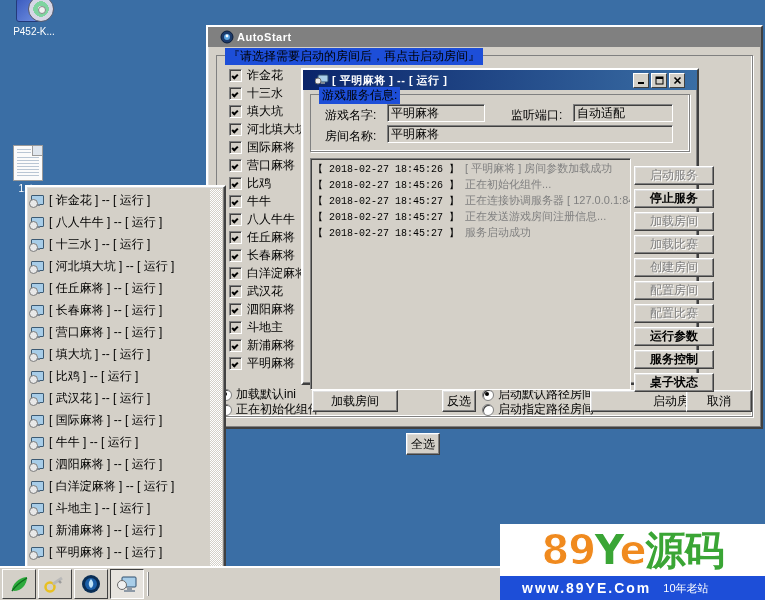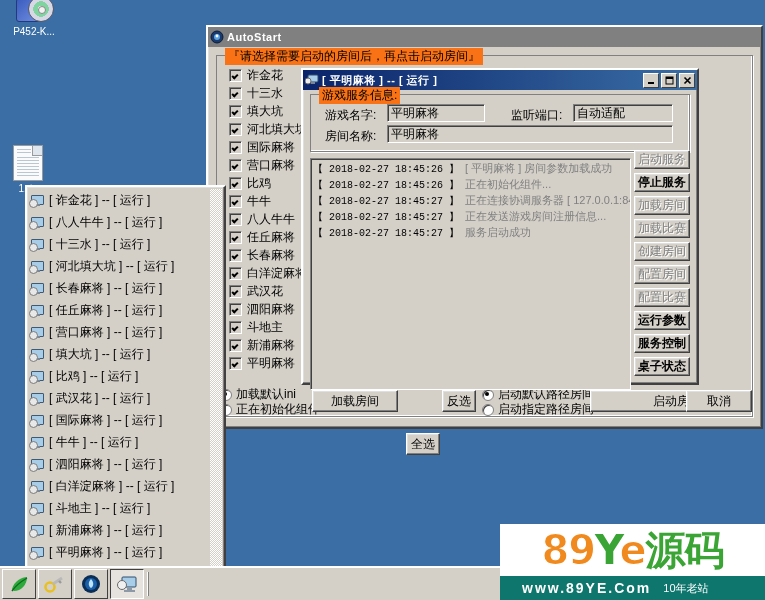--- a/index.html
+++ b/index.html
@@ -31,39 +31,39 @@
   .txtimg .topl{position:absolute;left:3px;top:3px;width:14px;height:5px;
     background:repeating-linear-gradient(to bottom,#b9c6d4 0 1px,transparent 1px 3px);}
 
   
   .win{position:absolute;background:#d4d0c8;
     border-top:2px solid #ffffff;border-left:2px solid #ffffff;
     border-right:2px solid #404040;border-bottom:2px solid #404040;
     box-shadow:inset -1px -1px 0 #808080, inset 1px 1px 0 #dfdfdf;}
   .titlebar{height:20px;display:flex;align-items:center;
     background:linear-gradient(to right,#0a246a,#3a6ea5);
-    color:#fff;font-size:11px;font-weight:bold;padding:0 2px;
+    color:#fff;font-size:11px;font-weight:bold;padding:0 12px;
     font-family:"Liberation Sans",sans-serif;letter-spacing:.5px;}
   .titlebar .tb-icon{width:14px;height:14px;margin-right:3px;flex:0 0 auto;}
   .titlebar .tb-text{flex:1 1 auto;white-space:nowrap;overflow:hidden;}
   .tbtns{display:flex;gap:2px;align-items:center;}
   .tbtn{width:14px;height:13px;background:#d4d0c8;
     border-top:1px solid #fff;border-left:1px solid #fff;
     border-right:1px solid #404040;border-bottom:1px solid #404040;
     display:flex;align-items:center;justify-content:center;
     font-size:9px;color:#000;line-height:1;font-family:"Liberation Sans",sans-serif;}
 
   
   #autostart{left:206px;top:25px;width:553px;height:400px;}
   #autostart .titlebar{background:#808080;}
   #as-body{position:absolute;left:0;top:16px;right:0;bottom:0;}
 
   .groupbox{position:absolute;border:1px solid #808080;
     box-shadow:1px 1px 0 #ffffff, inset -1px -1px 0 #ffffff;}
-  .gb-label{position:absolute;top:-8px;left:8px;background:#f97316;padding:0 3px;
+  .gb-label{position:absolute;top:-8px;left:8px;background:#1d4ed8;padding:0 3px;
     font-size:12px;color:#000;white-space:nowrap;}
 
   #gb-main{left:8px;top:12px;width:535px;height:360px;}
 
   .cklist{position:absolute;left:12px;top:10px;width:92px;}
   .ckrow{display:flex;align-items:center;height:18px;font-size:12px;color:#000;}
   .ckbox{width:11px;height:11px;background:#d4d0c8;margin-right:5px;flex:0 0 auto;
     border-top:1px solid #808080;border-left:1px solid #808080;
     border-right:1px solid #fff;border-bottom:1px solid #fff;
     position:relative;box-shadow:inset 1px 1px 0 #404040;}
@@ -104,21 +104,21 @@
 
   #logbox{position:absolute;left:7px;top:72px;width:317px;height:228px;background:#d4d0c8;
     border-top:1px solid #808080;border-left:1px solid #808080;
     border-right:1px solid #ffffff;border-bottom:1px solid #ffffff;
     box-shadow:inset 1px 1px 0 #404040;overflow:hidden;padding:2px 0 0 2px;}
   .logline{font-size:11px;line-height:14px;white-space:nowrap;color:#808080;
     font-family:"Liberation Sans",sans-serif;}
   .logline .ts{color:#000;font-weight:normal;font-family:"Liberation Mono",monospace;font-size:10px;}
   .logline .msg{color:#808080;}
 
-  #sidebtns{position:absolute;left:331px;top:64px;width:56px;}
+  #sidebtns{position:absolute;left:331px;top:80px;width:80px;}
   #sidebtns .btn{height:17px;margin-bottom:4px;}
 
   
   #tasklist{position:absolute;left:25px;top:185px;width:197px;height:381px;
     background:#d4d0c8;
     border-top:2px solid #ffffff;border-left:2px solid #ffffff;
     border-right:2px solid #404040;border-bottom:2px solid #404040;
     box-shadow:inset -1px -1px 0 #808080, inset 1px 1px 0 #dfdfdf;
     overflow:hidden;}
   #tasklist-inner{position:absolute;left:2px;top:2px;right:14px;bottom:2px;overflow:hidden;}
@@ -147,21 +147,21 @@
     background:repeating-linear-gradient(to right,#ffffff 0 1px,#808080 1px 2px,transparent 2px 4px);}
 
   
   #watermark{position:absolute;right:0;bottom:0;width:265px;height:76px;overflow:hidden;}
   #wm-top{position:absolute;left:0;top:0;width:265px;height:52px;
     background:#ffffff;display:flex;align-items:center;justify-content:center;}
   #wm-logo{font-size:40px;font-weight:bold;letter-spacing:-1px;line-height:44px;
     font-family:"DejaVu Sans",sans-serif;text-align:right;}
   #wm-logo .o{color:#f08a1e;-webkit-text-stroke:1px #ffffff;}
   #wm-logo .g{color:#3aa535;}
-  #wm-bottom{position:absolute;left:0;bottom:0;width:265px;height:24px;background:#0f766e;
+  #wm-bottom{position:absolute;left:0;bottom:0;width:265px;height:24px;background:#1d4ed8;
     display:flex;align-items:center;}
   #wm-url{color:#fff;font-weight:bold;font-size:14px;letter-spacing:2px;padding-left:22px;}
   #wm-sub{color:#fff;font-size:11px;margin-left:12px;}
 </style>
 </head>
 <body>
 
 <div id="desktop">
 
   <div class="desk-icon" style="left:2px;top:-4px;">
@@ -396,28 +396,28 @@
             <span class="monitor"></span>
             <span class="plug"></span>
           </span>
           <span>[ 河北填大坑 ] -- [ 运行 ]</span>
         </div>
         <div class="taskrow">
           <span class="ticon">
             <span class="monitor"></span>
             <span class="plug"></span>
           </span>
+          <span>[ 任丘麻将 ] -- [ 运行 ]</span>
+        </div>
+        <div class="taskrow">
+          <span class="ticon">
+            <span class="monitor"></span>
+            <span class="plug"></span>
+          </span>
           <span>[ 长春麻将 ] -- [ 运行 ]</span>
-        </div>
-        <div class="taskrow">
-          <span class="ticon">
-            <span class="monitor"></span>
-            <span class="plug"></span>
-          </span>
-          <span>[ 任丘麻将 ] -- [ 运行 ]</span>
         </div>
         <div class="taskrow">
           <span class="ticon">
             <span class="monitor"></span>
             <span class="plug"></span>
           </span>
           <span>[ 营口麻将 ] -- [ 运行 ]</span>
         </div>
         <div class="taskrow">
           <span class="ticon">

